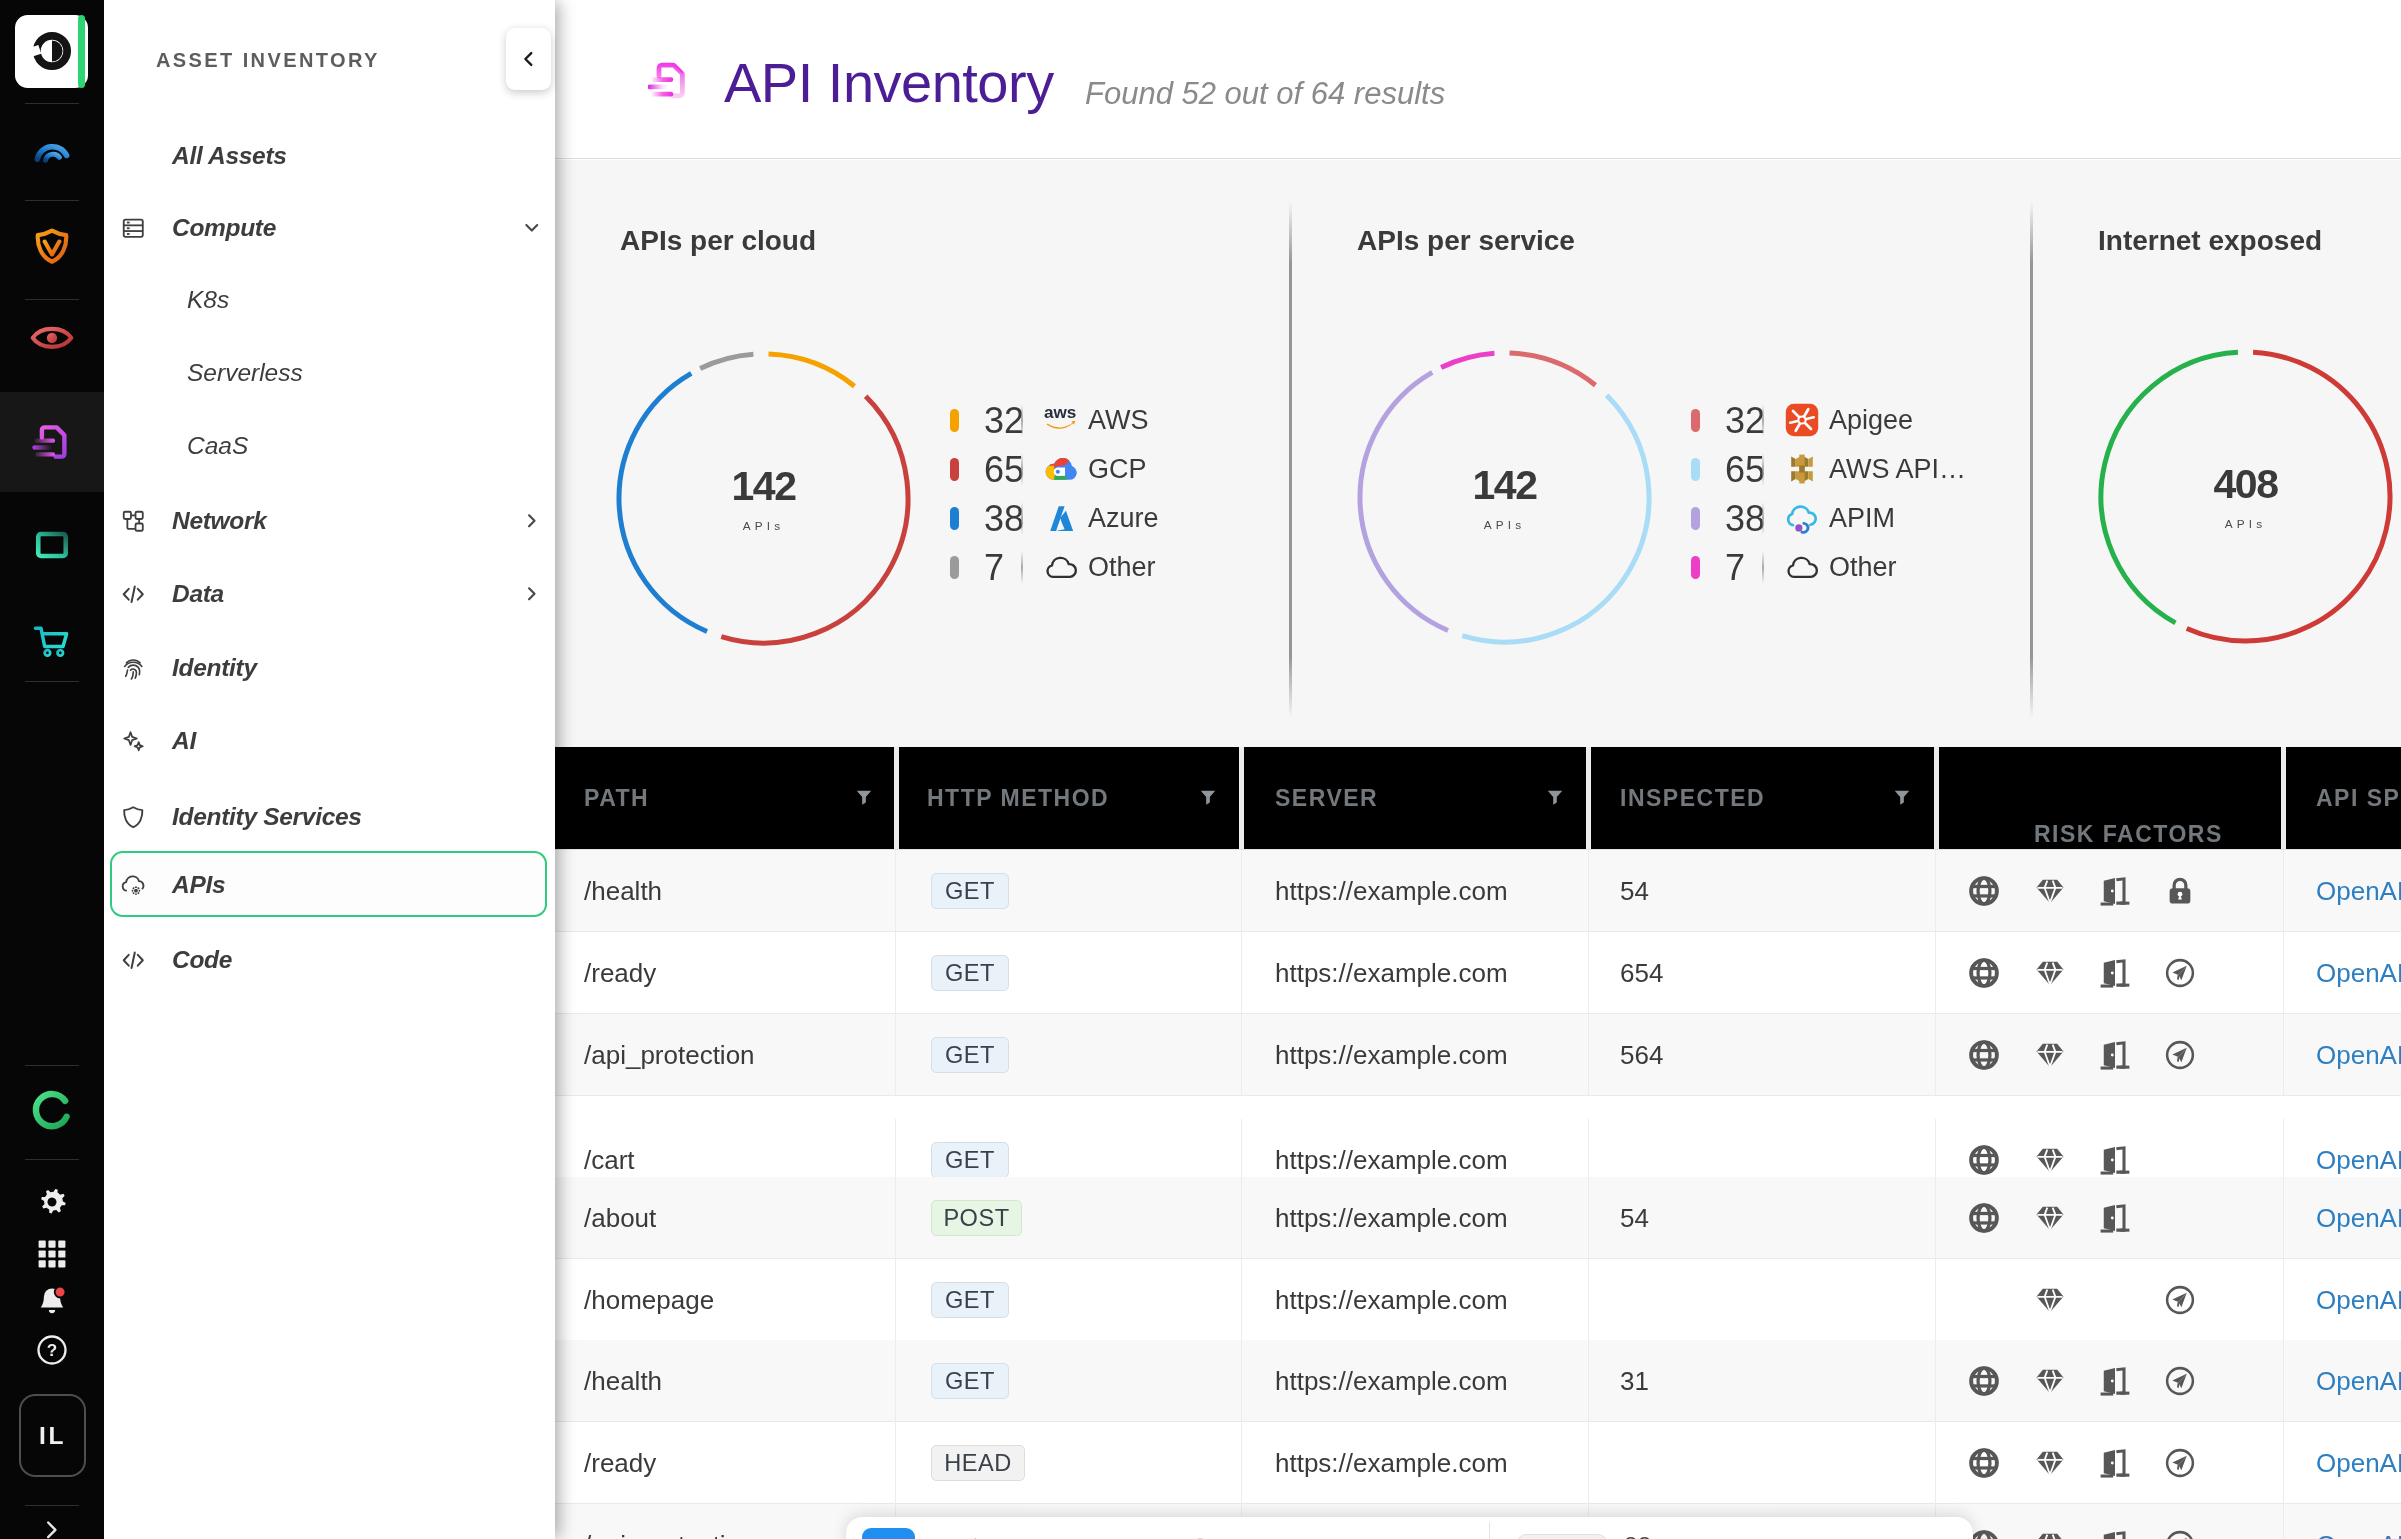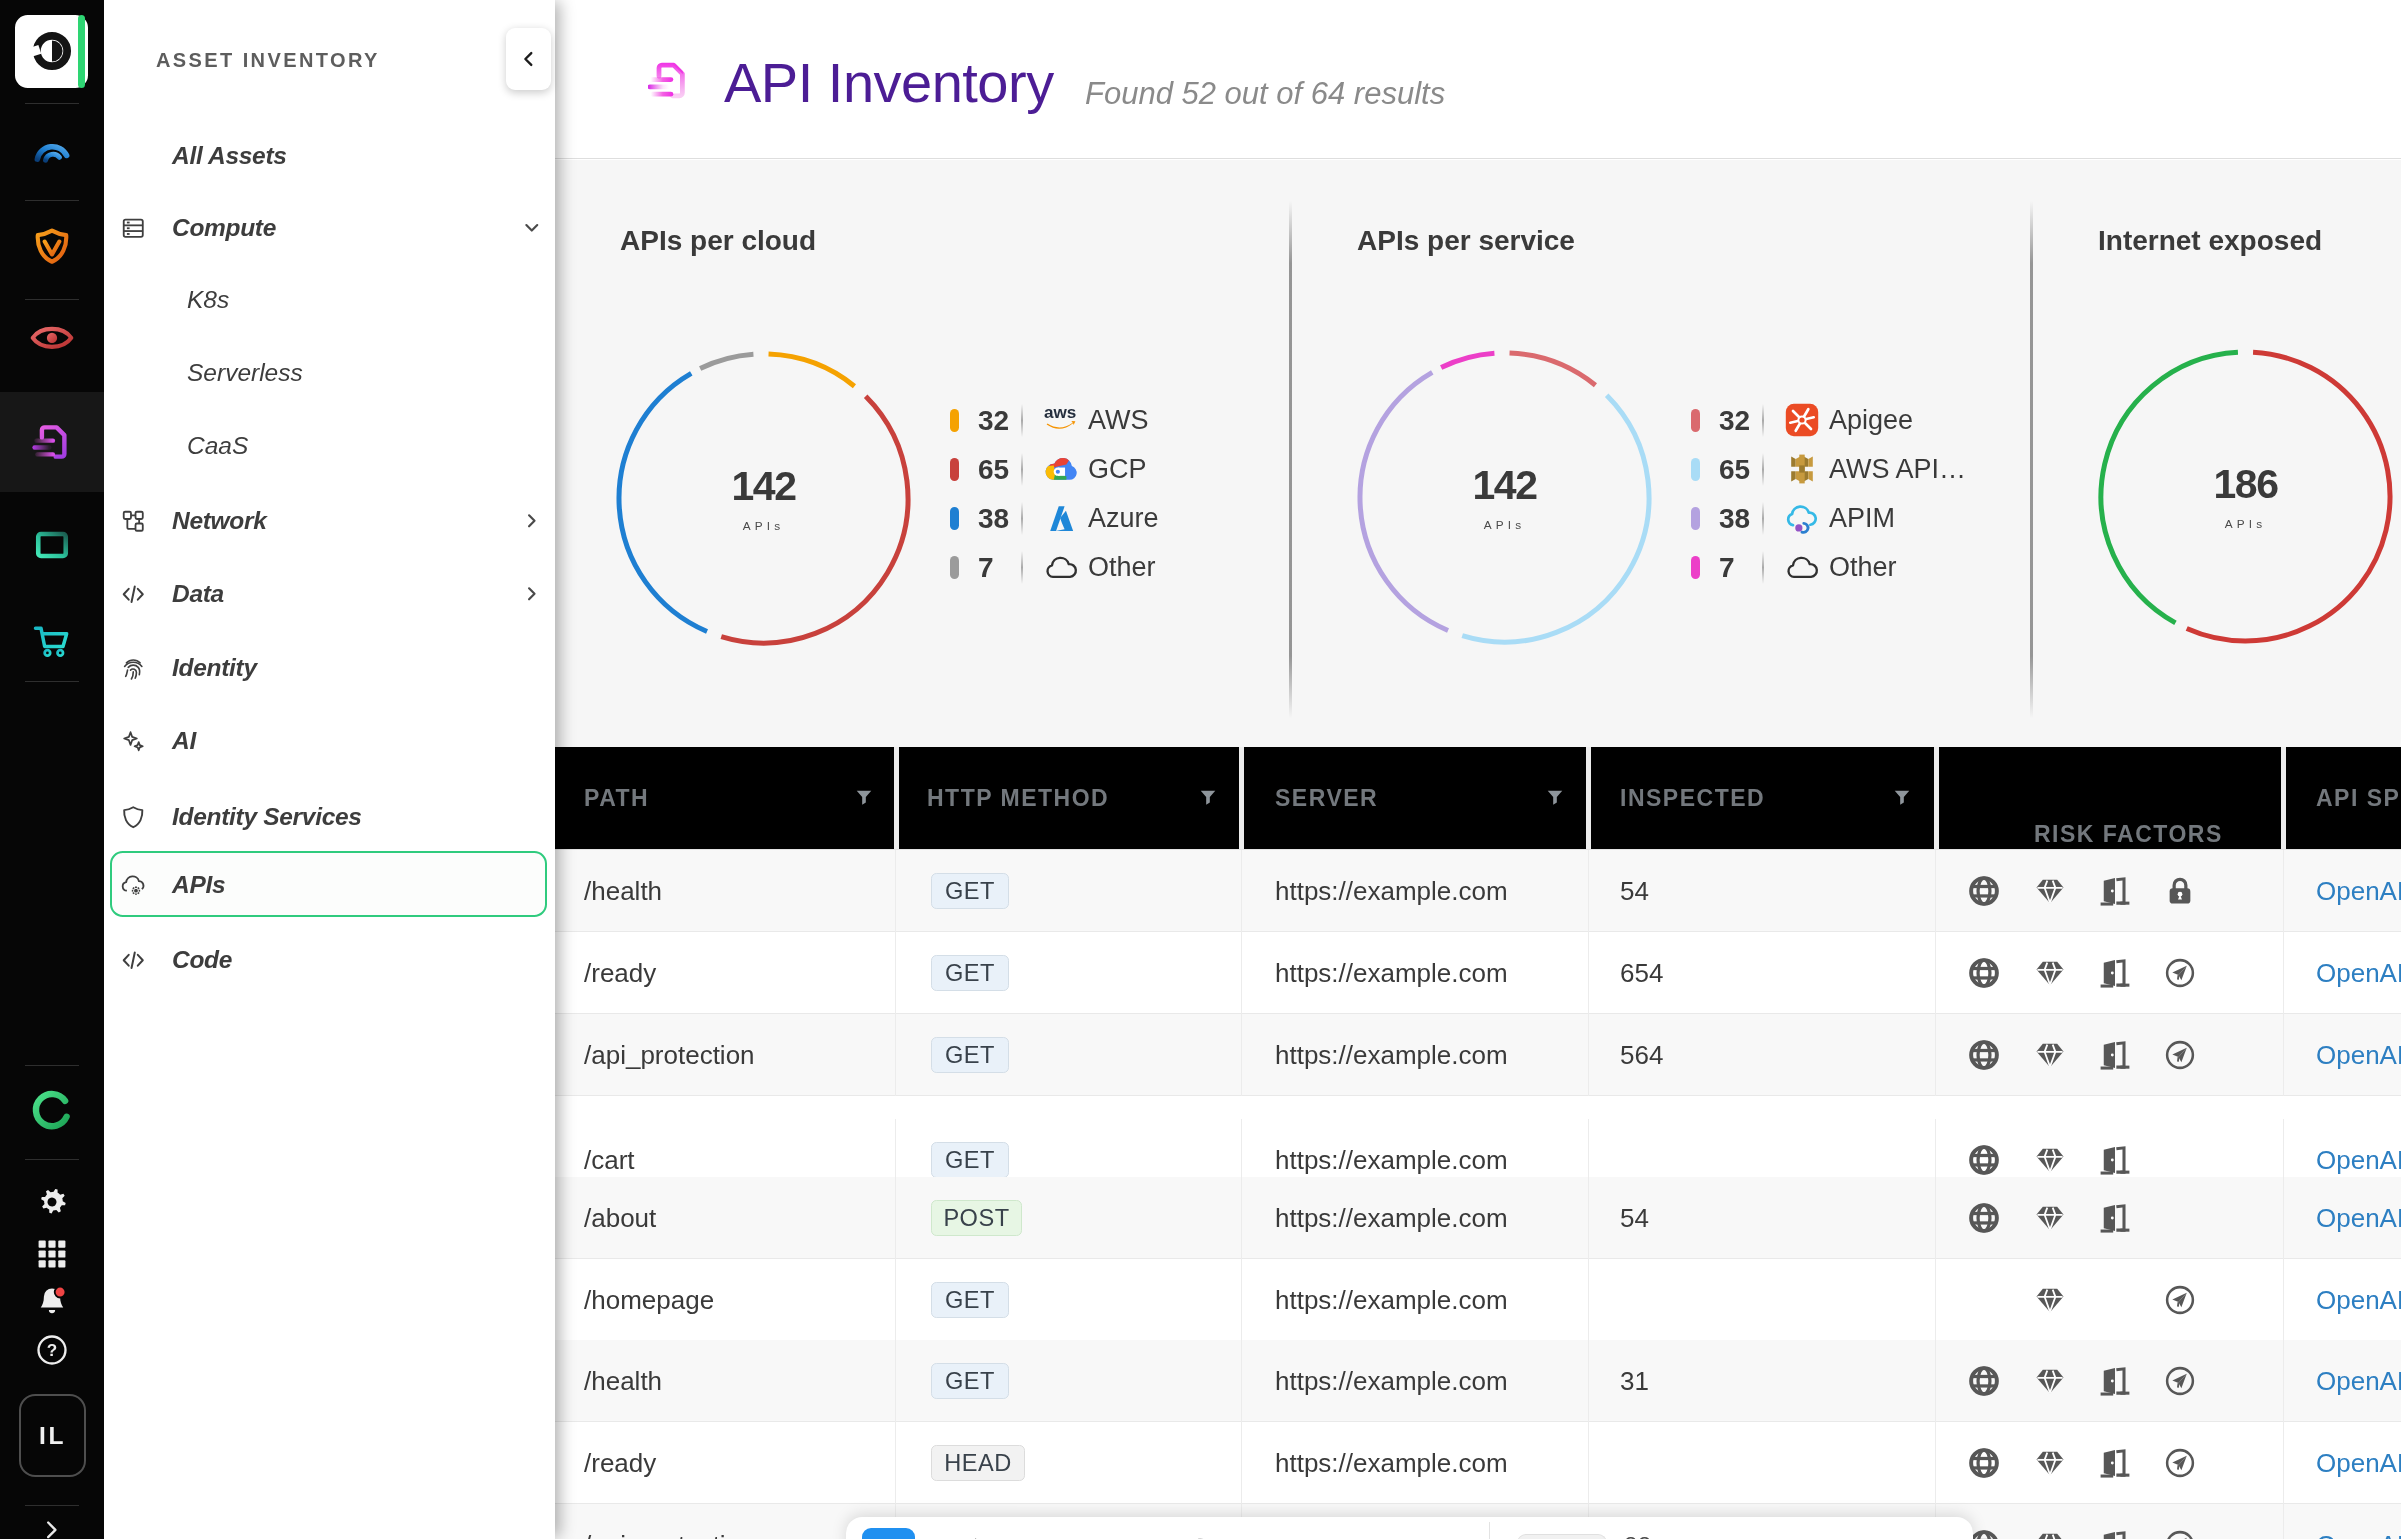--- a/index.html
+++ b/index.html
@@ -33,21 +33,21 @@
 
 #panel { position:absolute; left:0; top:160px; width:1846px; height:587px; background:#f6f6f6; }
 .ctitle { position:absolute; top:65px; font-size:28px; font-weight:700; color:#3a3a3a; }
 .vdiv { position:absolute; top:41px; width:2.7px; height:517px; background:linear-gradient(to bottom, rgba(70,70,70,0) 0%, rgba(70,70,70,0.55) 12%, rgba(70,70,70,0.55) 88%, rgba(70,70,70,0) 100%); }
 .donut { position:absolute; width:309px; height:309px; }
 .dcenter { position:absolute; width:309px; text-align:center; }
 .dnum { font-size:41px; font-weight:700; color:#3a3a3a; letter-spacing:-1.4px; line-height:41px; }
 .dapis { font-size:11.8px; letter-spacing:4.1px; color:#4a4a4a; margin-top:11.8px; }
 .leg { position:absolute; height:49px; display:flex; align-items:center; }
 .leg .pill { position:absolute; left:0; top:12.7px; width:9px; height:23.6px; border-radius:4.5px; }
-.leg .num { position:absolute; left:28px; width:54px; font-size:28px; font-weight:700; color:#3a3a3a; }
+.leg .num { position:absolute; left:34px; width:54px; font-size:36px; font-weight:400; color:#3a3a3a; }
 .leg .ldiv { position:absolute; left:71px; top:8.2px; width:1.8px; height:33px; background:linear-gradient(to bottom, rgba(150,150,150,0), rgba(150,150,150,0.8), rgba(150,150,150,0)); }
 .leg .licon { position:absolute; left:93px; top:6.4px; width:36px; height:36px; }
 .leg .lbl { position:absolute; left:138px; font-size:27px; color:#3a3a3a; white-space:nowrap; }
 
 
 #thead { position:absolute; left:0; top:747px; width:1846px; height:103px; background:#000000; }
 #thead .gap { position:absolute; top:0; width:4.5px; height:103px; background:#ececec; }
 #thead .hl { position:absolute; top:38px; white-space:nowrap; font-size:23px; font-weight:700; letter-spacing:1.5px; color:#73787d; }
 .funnel { position:absolute; top:40px; width:20px; height:20px; }
 .trow { position:absolute; left:0; width:1846px; height:82px; border-bottom:0.9px solid #e9e9e9; }
@@ -100,21 +100,21 @@
     <div class="dcenter" style="left:795px; top:305px;">
       <div class="dnum">142</div>
         <div class="dapis">APIs</div>
     </div>
 
     <svg class="donut" style="left:1536px; top:182px;" viewBox="-170 -170 340 340">
       <path d="M 8.32 -158.78 A 159 159 0 1 1 -64.67 145.25" stroke="#CE3A36" stroke-width="5.5" fill="none"></path>
       <path d="M -77.08 139.06 A 159 159 0 0 1 -8.32 -158.78" stroke="#26B14C" stroke-width="5.5" fill="none"></path>
     </svg>
     <div class="dcenter" style="left:1536px; top:304px;">
-      <div class="dnum">186</div>
+      <div class="dnum">408</div>
         <div class="dapis">APIs</div>
     </div>
 
     <div class="leg" style="left:395px; top:236px;">
       <div class="pill" style="background:#F5A201"></div>
         <div class="num">32</div>
         <div class="ldiv"></div>
       <div class="licon"><svg viewBox="0 0 40 40" width="36" height="36">
             <text x="19" y="18" font-size="19" font-weight="700" fill="#252f3e" text-anchor="middle" font-family="Liberation Sans">aws</text>
             <path d="M 5 24 Q 19 33 33 23 l -1.5 -2 l 4.5 0.5 l -2 4 l -0.6 -2 Q 19 35 4 25 Z" fill="#f59300"></path>

